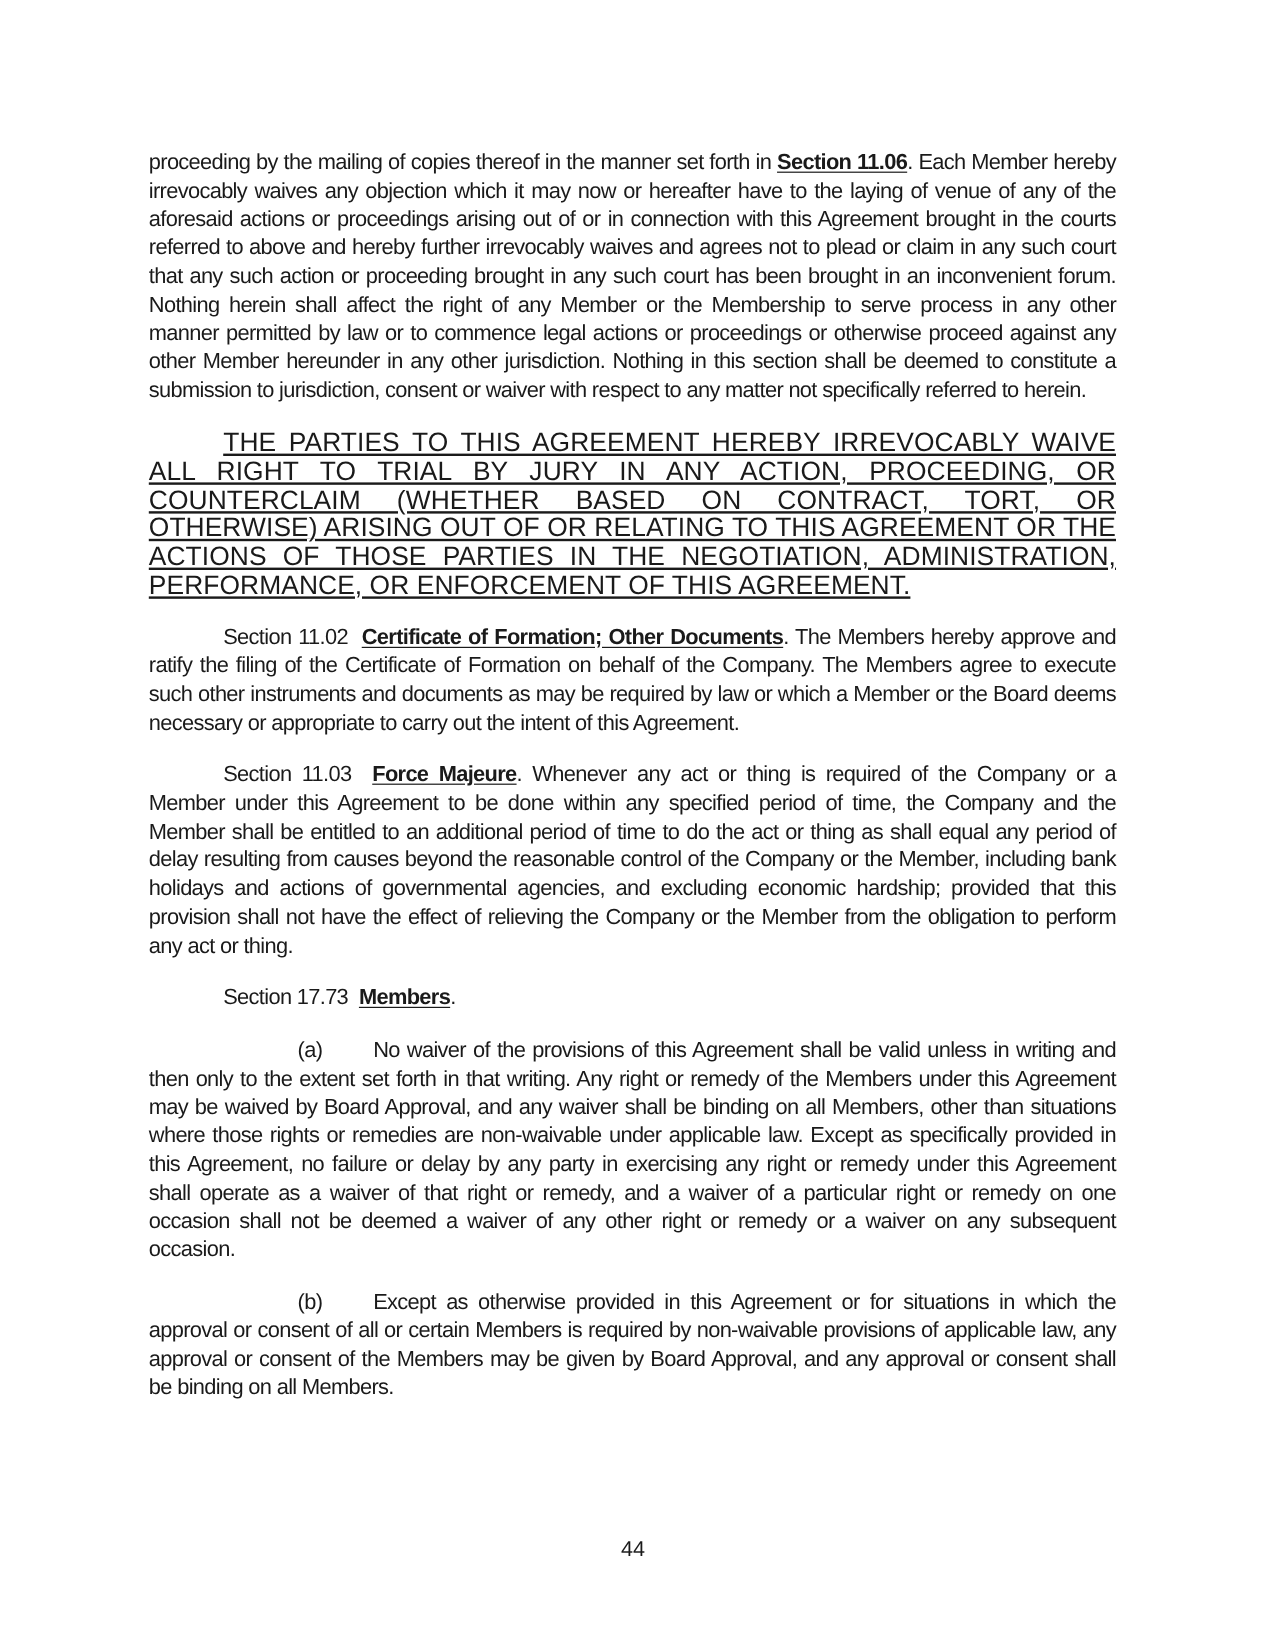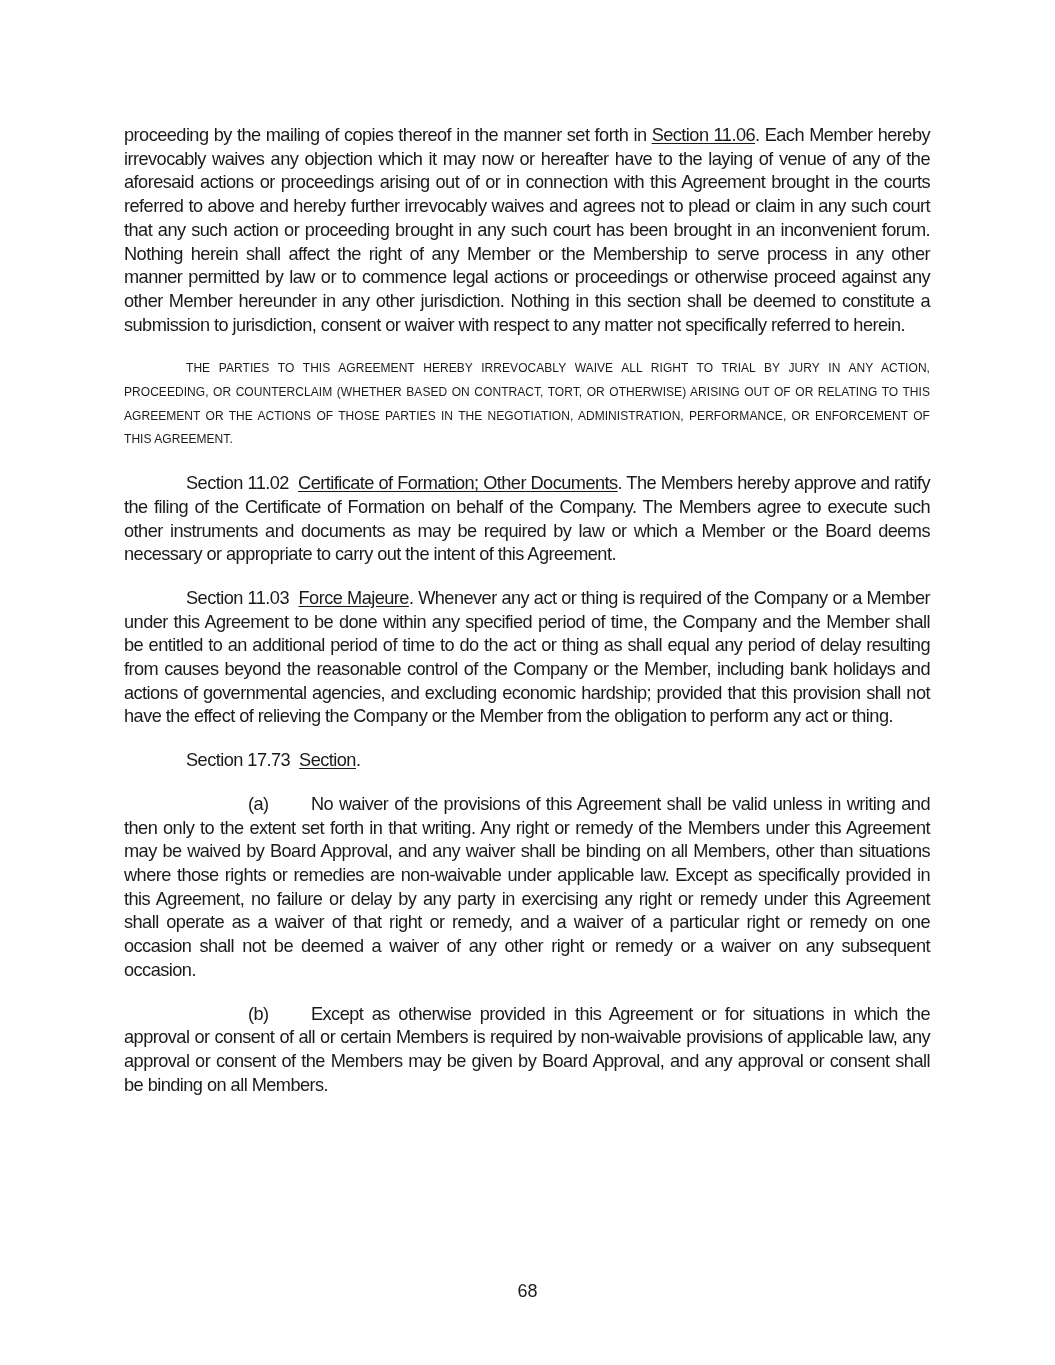--- a/index.html
+++ b/index.html
@@ -5,22 +5,22 @@
   html, body { margin: 0; padding: 0; background: #ffffff; }
   body { width: 1055px; height: 1365px; position: relative; overflow: hidden; }
   .page {
     position: absolute; left: 124px; top: 124px; width: 806px;
     font-family: "Liberation Sans", sans-serif;
     font-size: 18.2px; line-height: 23.7px; color: #1a1a1a;
     letter-spacing: -0.55px;
   }
   .para { margin: 0 0 20px 0; text-align: justify; }
   .para.indent { text-indent: 62px; }
-  .caps { letter-spacing: 0.05px; font-size: 12px; }
-  .u { text-decoration: underline; text-underline-offset: 2px; }
+  .caps { letter-spacing: 0.05px; font-size: 22px; text-decoration: underline; }
+  .u { text-decoration: underline; text-underline-offset: 2px; font-weight: bold; }
   .sub { text-indent: 124px; }
   .tab { display: inline-block; width: 63px; text-indent: 0; }
   .heading-only { margin: 0 0 20px 0; text-indent: 62px; }
   .page-num {
     position: absolute; top: 1281px; left: 0; width: 1055px; text-align: center;
     font-family: "Liberation Sans", sans-serif; font-size: 18px; color: #1a1a1a;
   }
 </style>
 </head>
 <body>
@@ -28,21 +28,21 @@
 <div class="page">
 
   <p class="para"><span>proceeding by the mailing of copies thereof in the manner set forth in </span><span class="u">Section 11.06</span><span>. Each Member hereby irrevocably waives any objection which it may now or hereafter have to the laying of venue of any of the aforesaid actions or proceedings arising out of or in connection with this Agreement brought in the courts referred to above and hereby further irrevocably waives and agrees not to plead or claim in any such court that any such action or proceeding brought in any such court has been brought in an inconvenient forum. Nothing herein shall affect the right of any Member or the Membership to serve process in any other manner permitted by law or to commence legal actions or proceedings or otherwise proceed against any other Member hereunder in any other jurisdiction. Nothing in this section shall be deemed to constitute a submission to jurisdiction, consent or waiver with respect to any matter not specifically referred to herein.</span></p>
 
   <p class="para indent caps">THE PARTIES TO THIS AGREEMENT HEREBY IRREVOCABLY WAIVE ALL RIGHT TO TRIAL BY JURY IN ANY ACTION, PROCEEDING, OR COUNTERCLAIM (WHETHER BASED ON CONTRACT, TORT, OR OTHERWISE) ARISING OUT OF OR RELATING TO THIS AGREEMENT OR THE ACTIONS OF THOSE PARTIES IN THE NEGOTIATION, ADMINISTRATION, PERFORMANCE, OR ENFORCEMENT OF THIS AGREEMENT.</p>
 
   <p class="para indent"><span>Section 11.02</span>&nbsp;&nbsp;<span class="u">Certificate of Formation; Other Documents</span><span>. The Members hereby approve and ratify the filing of the Certificate of Formation on behalf of the Company. The Members agree to execute such other instruments and documents as may be required by law or which a Member or the Board deems necessary or appropriate to carry out the intent of this Agreement.</span></p>
 
   <p class="para indent"><span>Section 11.03</span>&nbsp;&nbsp;<span class="u">Force Majeure</span><span>. Whenever any act or thing is required of the Company or a Member under this Agreement to be done within any specified period of time, the Company and the Member shall be entitled to an additional period of time to do the act or thing as shall equal any period of delay resulting from causes beyond the reasonable control of the Company or the Member, including bank holidays and actions of governmental agencies, and excluding economic hardship; provided that this provision shall not have the effect of relieving the Company or the Member from the obligation to perform any act or thing.</span></p>
 
-  <p class="heading-only"><span>Section 17.73</span>&nbsp;&nbsp;<span class="u">Section</span><span>.</span></p>
+  <p class="heading-only"><span>Section 17.73</span>&nbsp;&nbsp;<span class="u">Members</span><span>.</span></p>
 
   <p class="para sub"><span class="tab">(a)</span><span>No waiver of the provisions of this Agreement shall be valid unless in writing and then only to the extent set forth in that writing. Any right or remedy of the Members under this Agreement may be waived by Board Approval, and any waiver shall be binding on all Members, other than situations where those rights or remedies are non-waivable under applicable law. Except as specifically provided in this Agreement, no failure or delay by any party in exercising any right or remedy under this Agreement shall operate as a waiver of that right or remedy, and a waiver of a particular right or remedy on one occasion shall not be deemed a waiver of any other right or remedy or a waiver on any subsequent occasion.</span></p>
 
   <p class="para sub"><span class="tab">(b)</span><span>Except as otherwise provided in this Agreement or for situations in which the approval or consent of all or certain Members is required by non-waivable provisions of applicable law, any approval or consent of the Members may be given by Board Approval, and any approval or consent shall be binding on all Members.</span></p>
 
 </div>
 
-<div class="page-num">68</div>
+<div class="page-num">44</div>
 
 </body></html>

